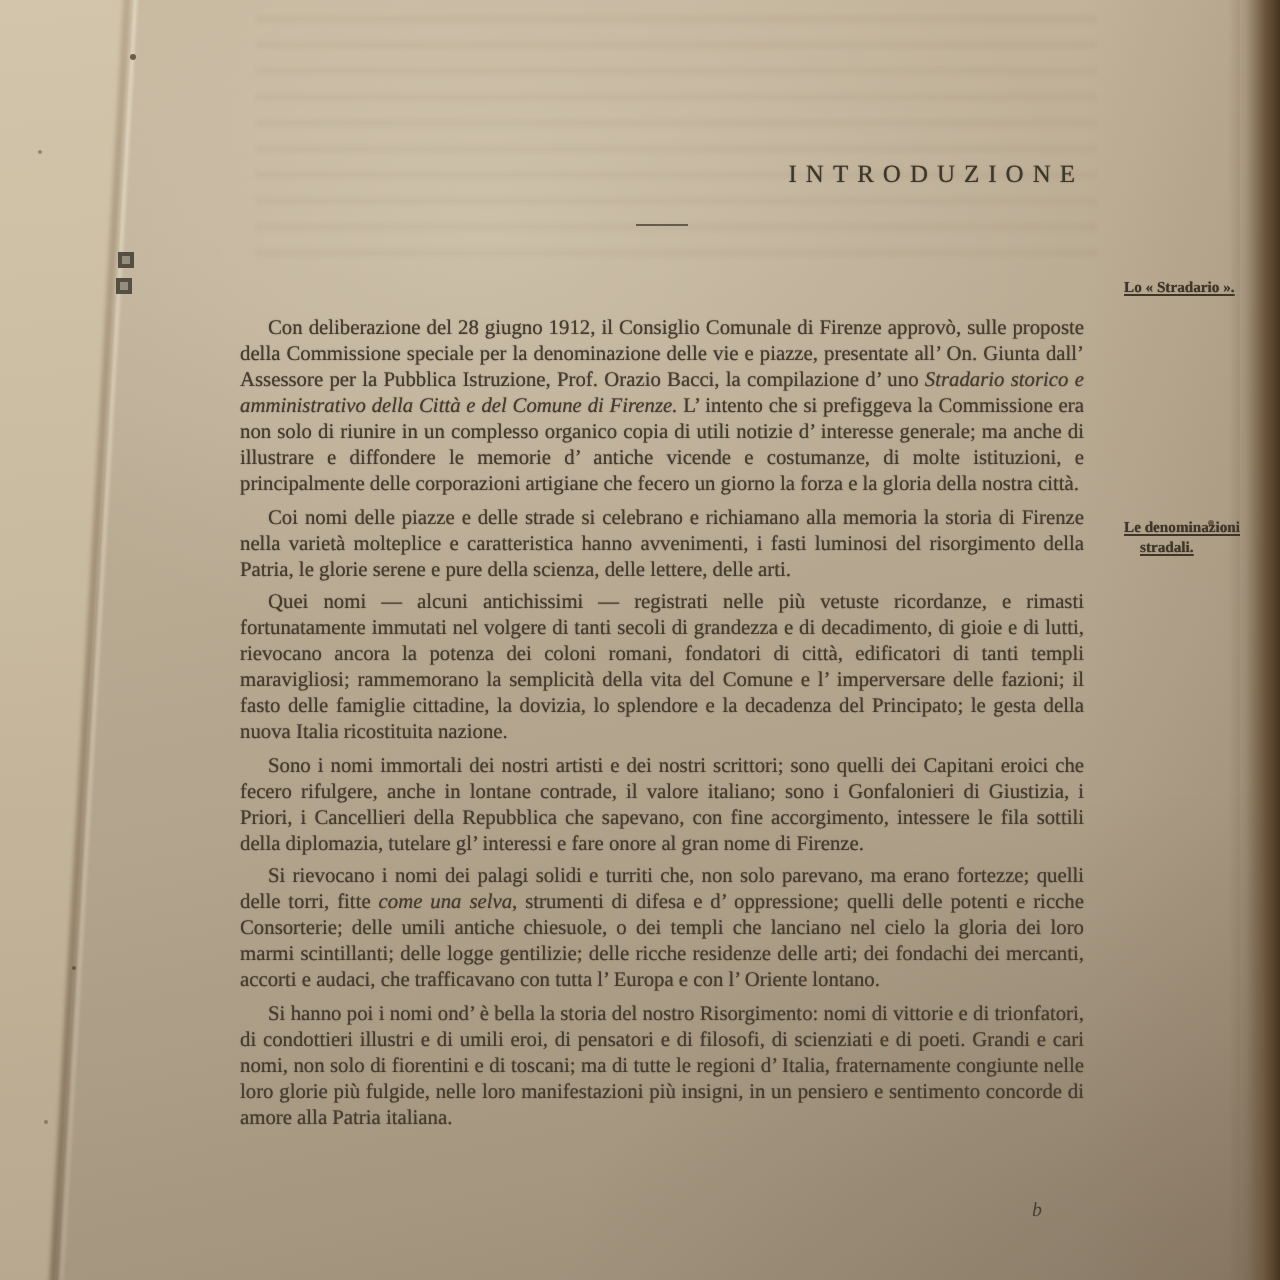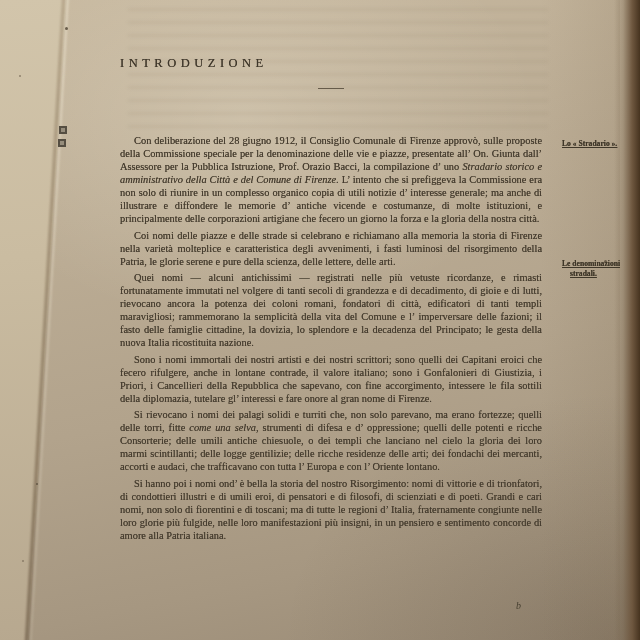--- a/index.html
+++ b/index.html
@@ -87,22 +87,22 @@
 
   
   .page-content {
     position: absolute;
     left: 120px; top: 56px;
     width: 422px;
     color: #453c2f;
     text-shadow: 0 0 0.6px rgba(72,62,46,0.85);
   }
   .page-title {
-    margin: 0 0 0 0;
-    text-align: left;
+    margin: 24px 0 0 0;
+    text-align: right;
     font-size: 12.5px;
     font-weight: normal;
     letter-spacing: 4.5px;
     color: #3f372b;
   }
   .title-rule {
     width: 26px; height: 1px;
     margin: 17px auto 0 auto;
     background: rgba(70,60,45,0.75);
   }
@@ -161,21 +161,21 @@
   <div class="speck sp2"></div>
   <div class="speck sp3"></div>
   <div class="speck sp4"></div>
   <div class="speck sp5"></div>
 
   <div class="page-content">
     <h1 class="page-title">INTRODUZIONE</h1>
     <div class="title-rule"></div>
     <div class="paragraphs" id="paragraphs">
         <p><span>Con deliberazione del 28 giugno 1912, il Consiglio Comunale di Firenze approvò, sulle proposte della Commissione speciale per la denominazione delle vie e piazze, presentate all’ On. Giunta dall’ Assessore per la Pubblica Istruzione, Prof. Orazio Bacci, la compilazione d’ uno </span><span class="it">Stradario storico e amministrativo della Città e del Comune di Firenze.</span><span> L’ intento che si prefiggeva la Commissione era non solo di riunire in un complesso organico copia di utili notizie d’ interesse generale; ma anche di illustrare e diffondere le memorie d’ antiche vicende e costumanze, di molte istituzioni, e principalmente delle corporazioni artigiane che fecero un giorno la forza e la gloria della nostra città.</span></p>
-        <p><span>Coi nomi delle piazze e delle strade si celebrano e richiamano alla memoria la storia di Firenze nella varietà molteplice e caratteristica degli avvenimenti, i fasti luminosi del risorgimento della Patria, le glorie serene e pure della scienza, delle lettere, delle arti.</span></p>
+        <p><span>Coi nomi delle piazze e delle strade si celebrano e richiamano alla memoria la storia di Firenze nella varietà molteplice e caratteristica hanno avvenimenti, i fasti luminosi del risorgimento della Patria, le glorie serene e pure della scienza, delle lettere, delle arti.</span></p>
         <p><span>Quei nomi — alcuni antichissimi — registrati nelle più vetuste ricordanze, e rimasti fortunatamente immutati nel volgere di tanti secoli di grandezza e di decadimento, di gioie e di lutti, rievocano ancora la potenza dei coloni romani, fondatori di città, edificatori di tanti templi maravigliosi; rammemorano la semplicità della vita del Comune e l’ imperversare delle fazioni; il fasto delle famiglie cittadine, la dovizia, lo splendore e la decadenza del Principato; le gesta della nuova Italia ricostituita nazione.</span></p>
         <p><span>Sono i nomi immortali dei nostri artisti e dei nostri scrittori; sono quelli dei Capitani eroici che fecero rifulgere, anche in lontane contrade, il valore italiano; sono i Gonfalonieri di Giustizia, i Priori, i Cancellieri della Repubblica che sapevano, con fine accorgimento, intessere le fila sottili della diplomazia, tutelare gl’ interessi e fare onore al gran nome di Firenze.</span></p>
         <p><span>Si rievocano i nomi dei palagi solidi e turriti che, non solo parevano, ma erano fortezze; quelli delle torri, fitte </span><span class="it">come una selva</span><span>, strumenti di difesa e d’ oppressione; quelli delle potenti e ricche Consorterie; delle umili antiche chiesuole, o dei templi che lanciano nel cielo la gloria dei loro marmi scintillanti; delle logge gentilizie; delle ricche residenze delle arti; dei fondachi dei mercanti, accorti e audaci, che trafficavano con tutta l’ Europa e con l’ Oriente lontano.</span></p>
         <p><span>Si hanno poi i nomi ond’ è bella la storia del nostro Risorgimento: nomi di vittorie e di trionfatori, di condottieri illustri e di umili eroi, di pensatori e di filosofi, di scienziati e di poeti. Grandi e cari nomi, non solo di fiorentini e di toscani; ma di tutte le regioni d’ Italia, fraternamente congiunte nelle loro glorie più fulgide, nelle loro manifestazioni più insigni, in un pensiero e sentimento concorde di amore alla Patria italiana.</span></p>
       </div>
   </div>
 
   <div class="margin-note note1">Lo « Stradario ».</div>
   <div class="margin-note note2">Le denominazioni stradali.</div>
 

